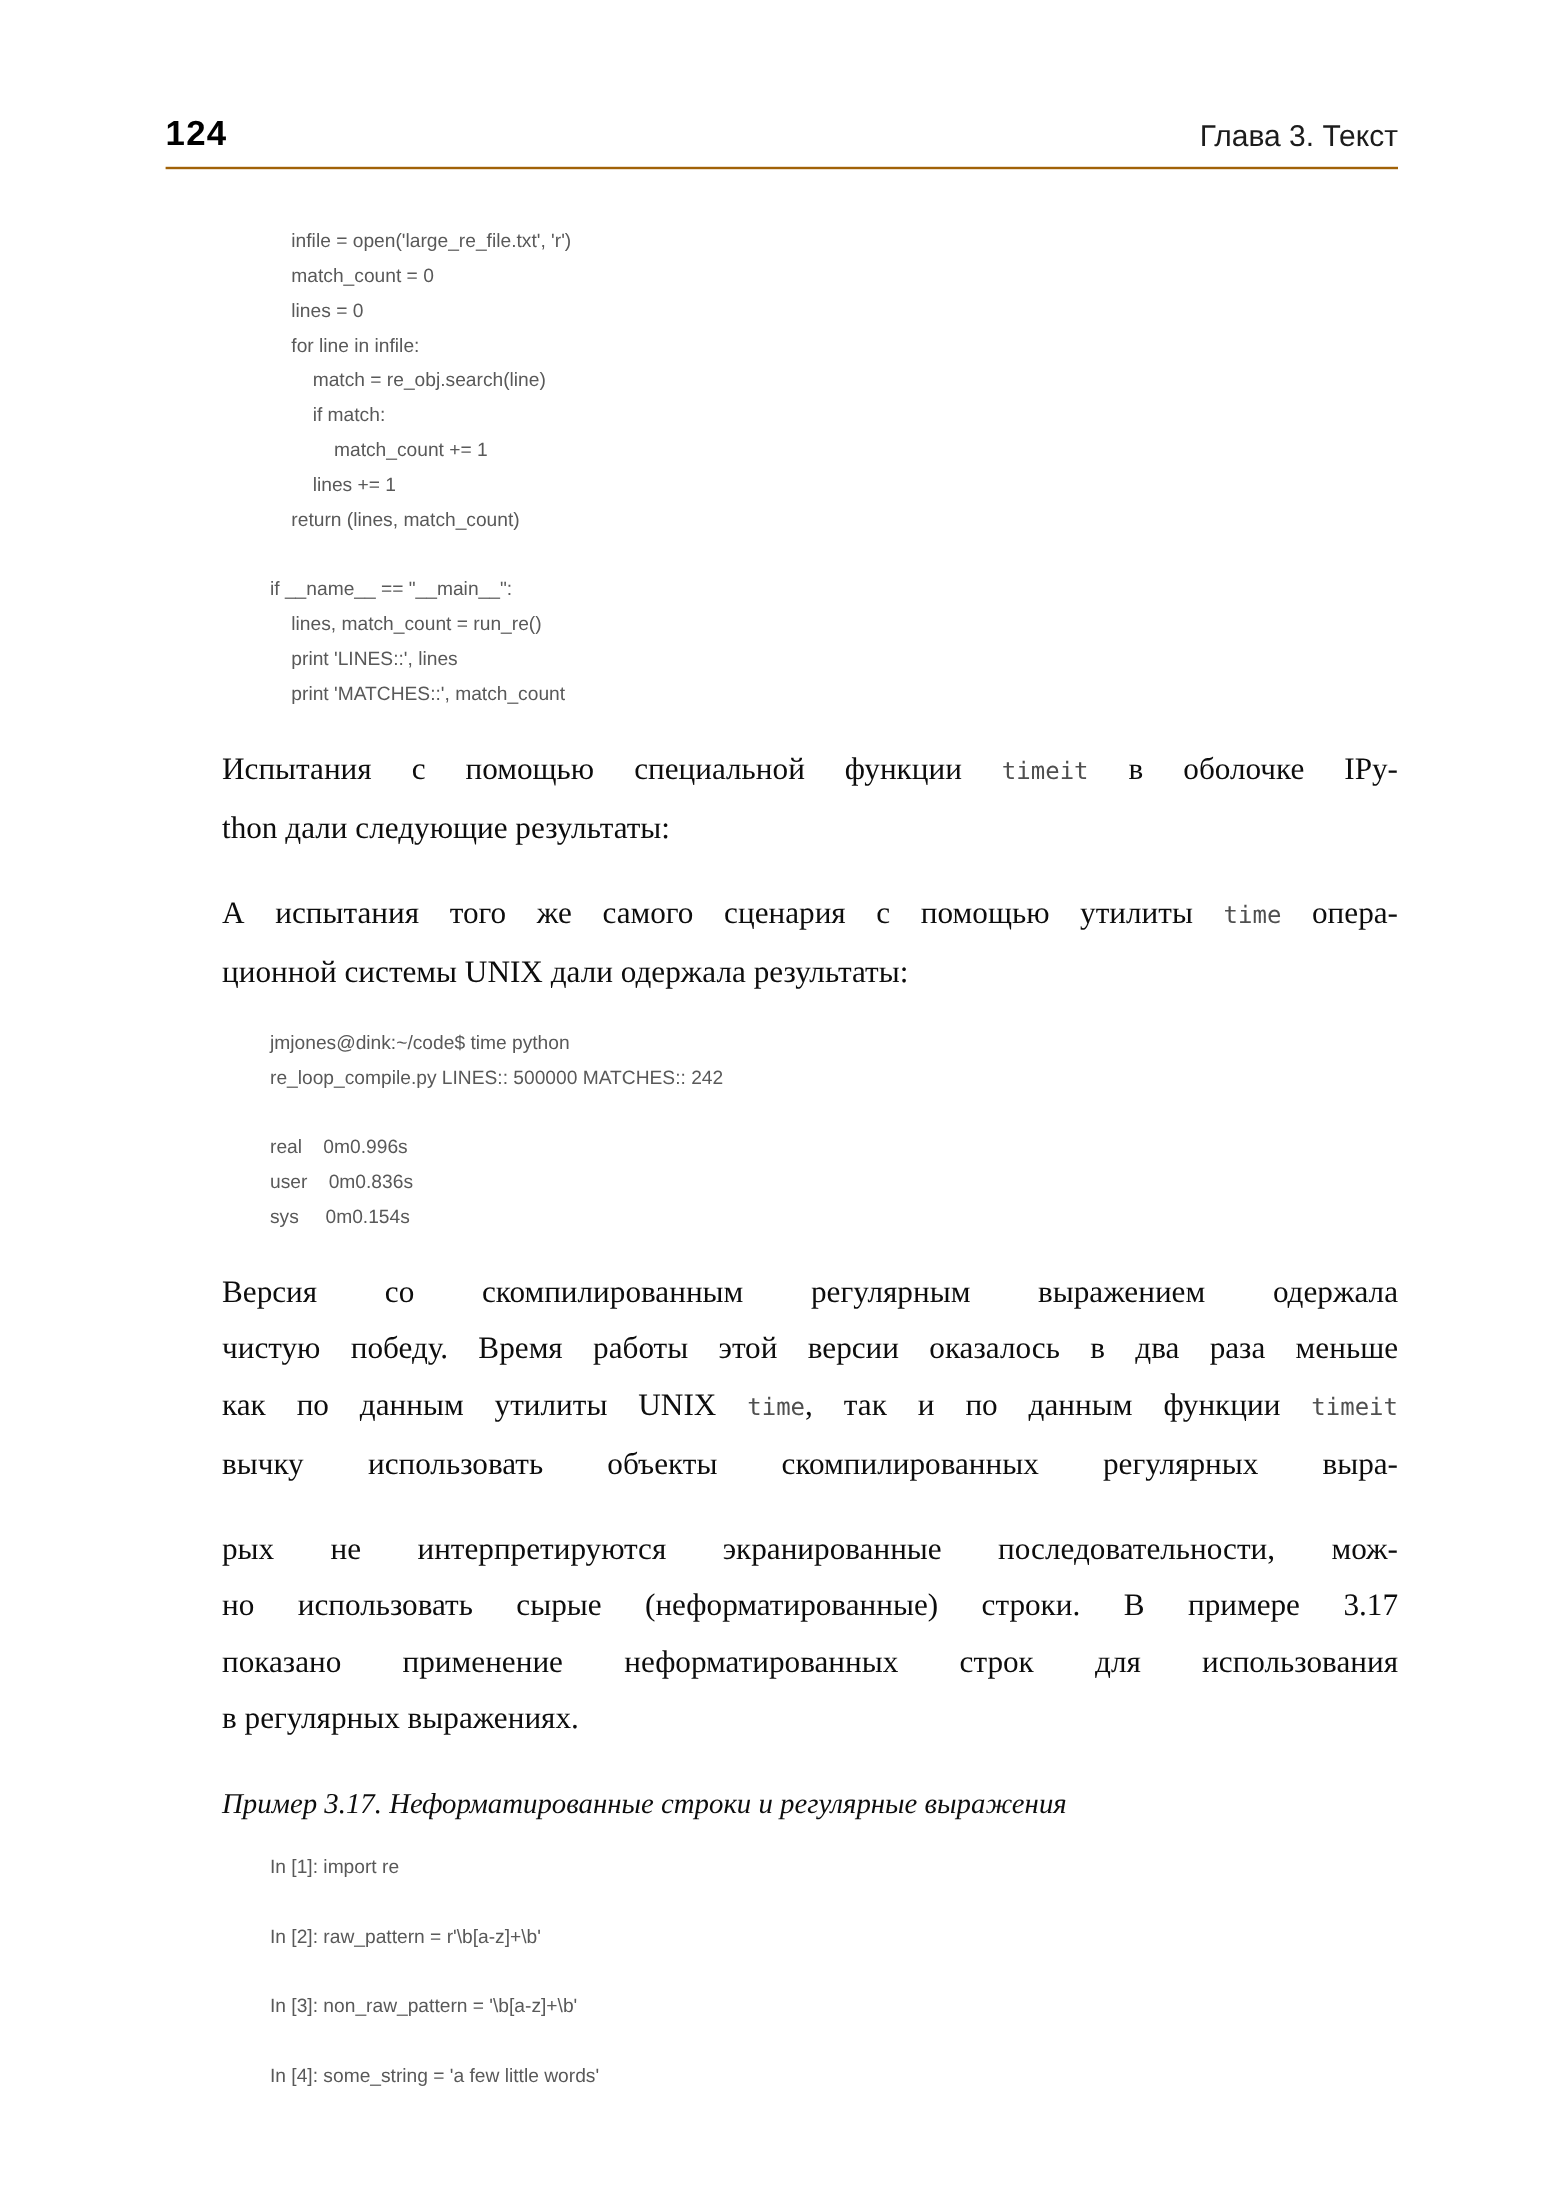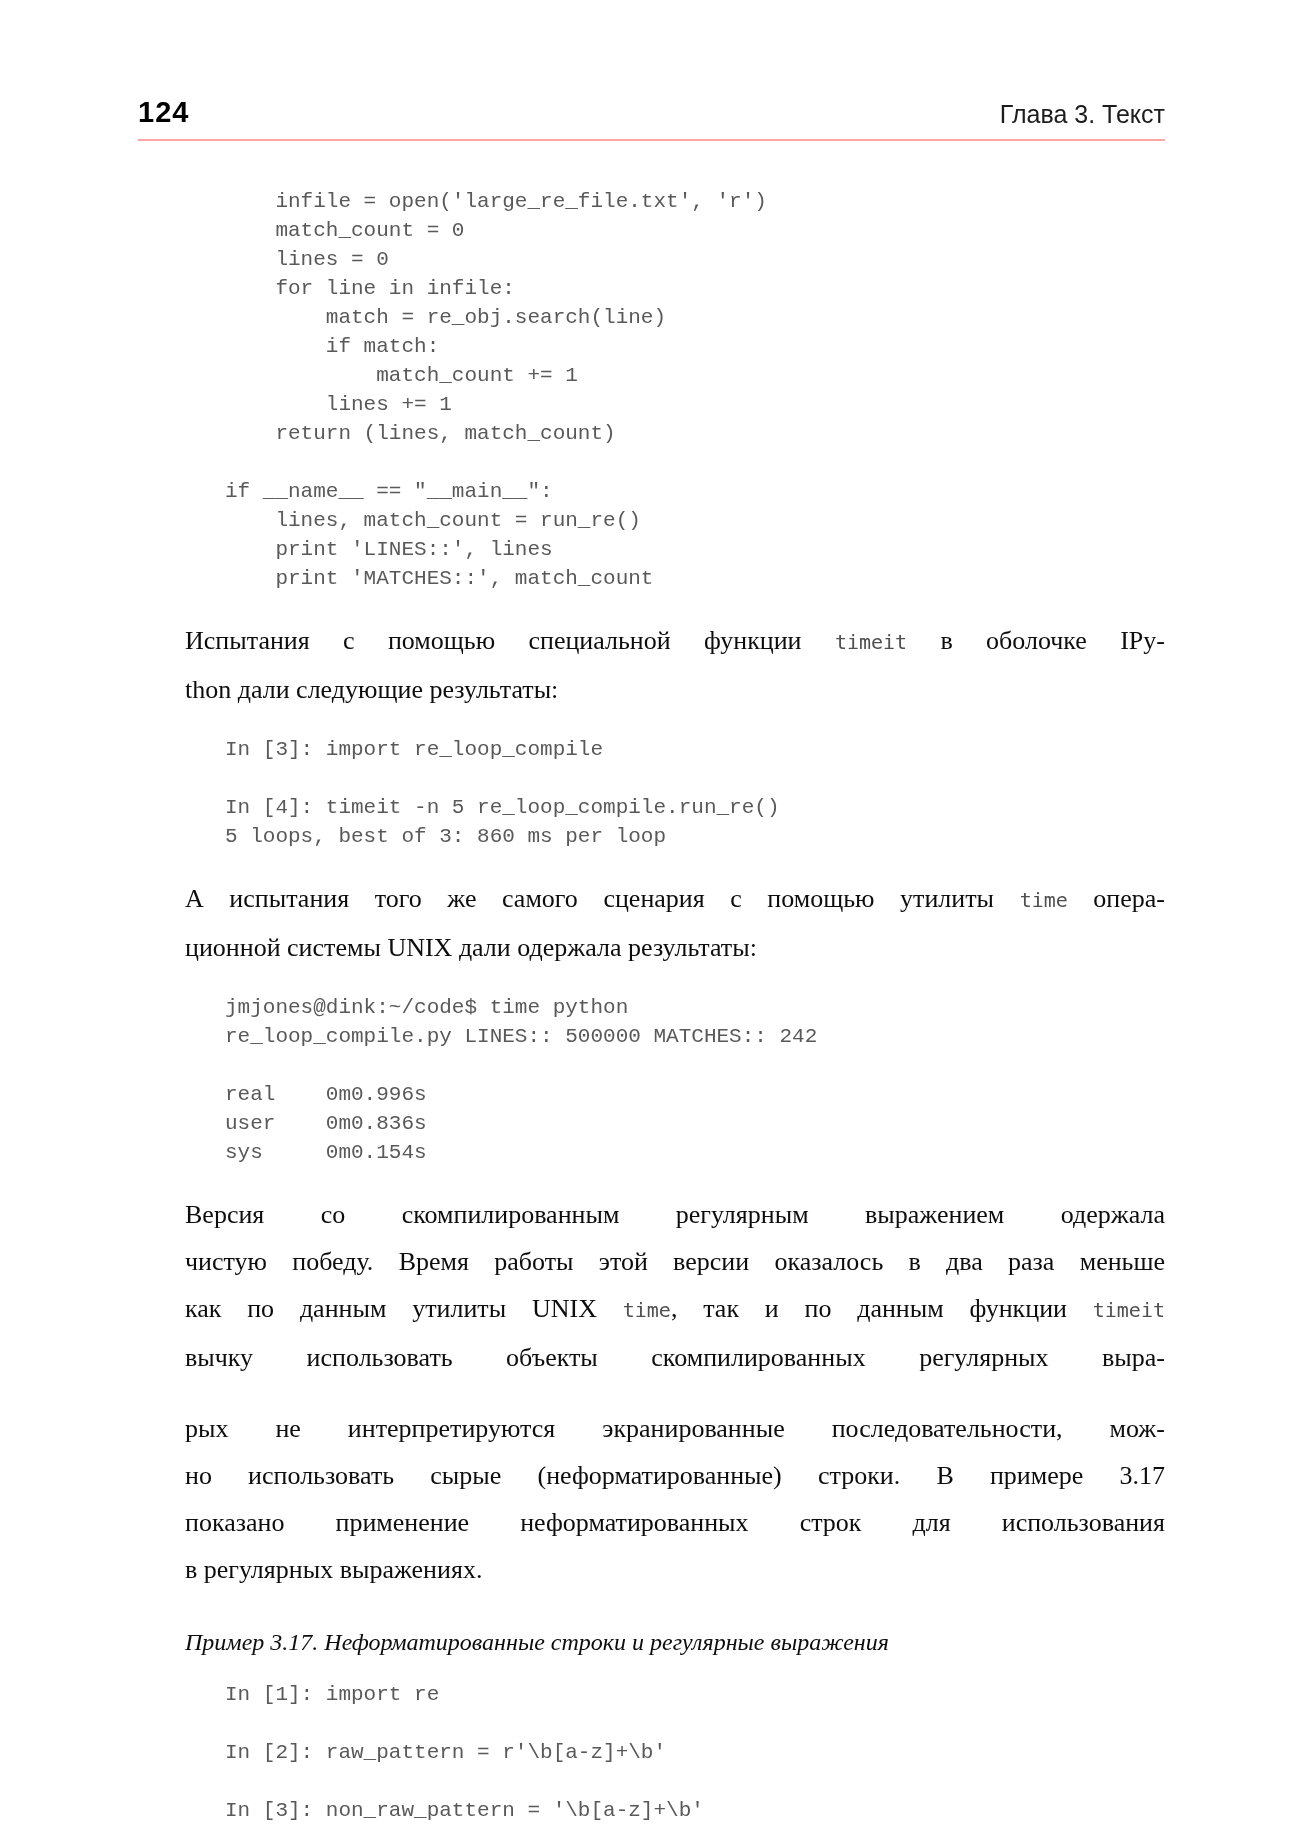--- a/index.html
+++ b/index.html
@@ -16,42 +16,42 @@
     background: #ffffff;
     color: #111;
     overflow: hidden;
     font-family: "Liberation Serif", serif;
   }
   .header {
     display: flex;
     justify-content: space-between;
     align-items: flex-end;
     padding-bottom: 10px;
-    border-bottom: 2px solid #fca5a5;
+    border-bottom: 2px solid #a16207;
     font-family: "Liberation Sans", sans-serif;
   }
   .page-number {
     font-size: 29px;
     font-weight: 700;
     letter-spacing: 1px;
     color: #000;
   }
   .chapter-title {
     font-size: 25px;
     font-weight: 400;
     color: #1c1c1c;
   }
   .content {
     margin-left: 47px;
     width: 980px;
   }
   .code-block {
     margin: 22px 0 0 40px;
-    font-family: Liberation Mono, monospace;
-    font-size: 21px;
+    font-family: Liberation Sans, sans-serif;
+    font-size: 16px;
     line-height: 29px;
     color: #595959;
     white-space: pre;
   }
   .code-block.first {
     margin-top: 46px;
   }
   .para {
     margin-top: 24px;
     font-size: 26px;
@@ -98,24 +98,20 @@
     return (lines, match_count)
 
 if __name__ == "__main__":
     lines, match_count = run_re()
     print 'LINES::', lines
     print 'MATCHES::', match_count</pre>
       <div class="para">
         <div class="line"><span>Испытания с помощью специальной функции </span><span class="inline-code">timeit</span><span> в оболочке IPy-</span></div>
         <div class="line last"><span>thon дали следующие результаты:</span></div>
       </div>
-      <pre class="code-block">In [3]: import re_loop_compile
-
-In [4]: timeit -n 5 re_loop_compile.run_re()
-5 loops, best of 3: 860 ms per loop</pre>
       <div class="para">
         <div class="line"><span>А испытания того же самого сценария с помощью утилиты </span><span class="inline-code">time</span><span> опера-</span></div>
         <div class="line last"><span>ционной системы UNIX дали одержала результаты:</span></div>
       </div>
       <pre class="code-block">jmjones@dink:~/code$ time python
 re_loop_compile.py LINES:: 500000 MATCHES:: 242
 
 real    0m0.996s
 user    0m0.836s
 sys     0m0.154s</pre>

